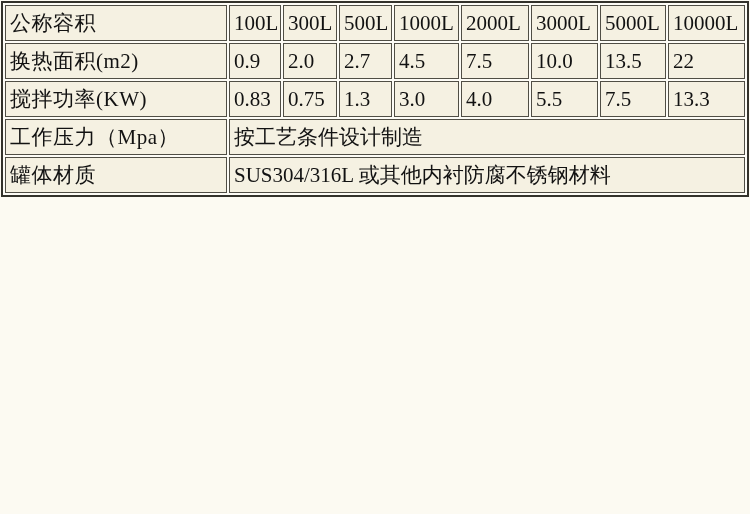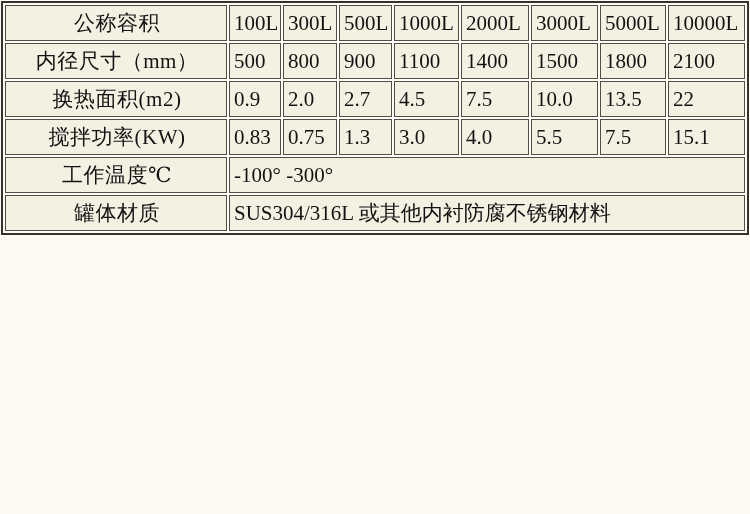--- a/index.html
+++ b/index.html
@@ -30,21 +30,20 @@
     padding: 0 2px 0 4px;
     font-size: 21px;
     color: #121212;
     white-space: nowrap;
     overflow: hidden;
     vertical-align: middle;
     line-height: 1;
   }
   table.spec-table td.label-cell {
     letter-spacing: 0.5px;
-    text-align: center;
   }
 </style>
 </head>
 <body>
 
 <table class="spec-table">
   <colgroup>
     <col style="width:222px">
     <col style="width:52px">
     <col style="width:54px">
@@ -61,54 +60,43 @@
         <td>100L</td>
         <td>300L</td>
         <td>500L</td>
         <td>1000L</td>
         <td>2000L</td>
         <td>3000L</td>
         <td>5000L</td>
         <td>10000L</td>
       </tr>
       <tr>
-        <td class="label-cell">内径尺寸（mm）</td>
-        <td>500</td>
-        <td>800</td>
-        <td>900</td>
-        <td>1100</td>
-        <td>1400</td>
-        <td>1500</td>
-        <td>1800</td>
-        <td>2100</td>
-      </tr>
-      <tr>
         <td class="label-cell">换热面积(m2)</td>
         <td>0.9</td>
         <td>2.0</td>
         <td>2.7</td>
         <td>4.5</td>
         <td>7.5</td>
         <td>10.0</td>
         <td>13.5</td>
         <td>22</td>
       </tr>
       <tr>
         <td class="label-cell">搅拌功率(KW)</td>
         <td>0.83</td>
         <td>0.75</td>
         <td>1.3</td>
         <td>3.0</td>
         <td>4.0</td>
         <td>5.5</td>
         <td>7.5</td>
-        <td>15.1</td>
+        <td>13.3</td>
       </tr>
       <tr>
-        <td class="label-cell">工作温度℃</td>
-        <td colspan="8">-100° -300°</td>
+        <td class="label-cell">工作压力（Mpa）</td>
+        <td colspan="8">按工艺条件设计制造</td>
       </tr>
       <tr>
         <td class="label-cell">罐体材质</td>
         <td colspan="8">SUS304/316L 或其他内衬防腐不锈钢材料</td>
       </tr>
     </tbody>
 </table>
 
 </body></html>

